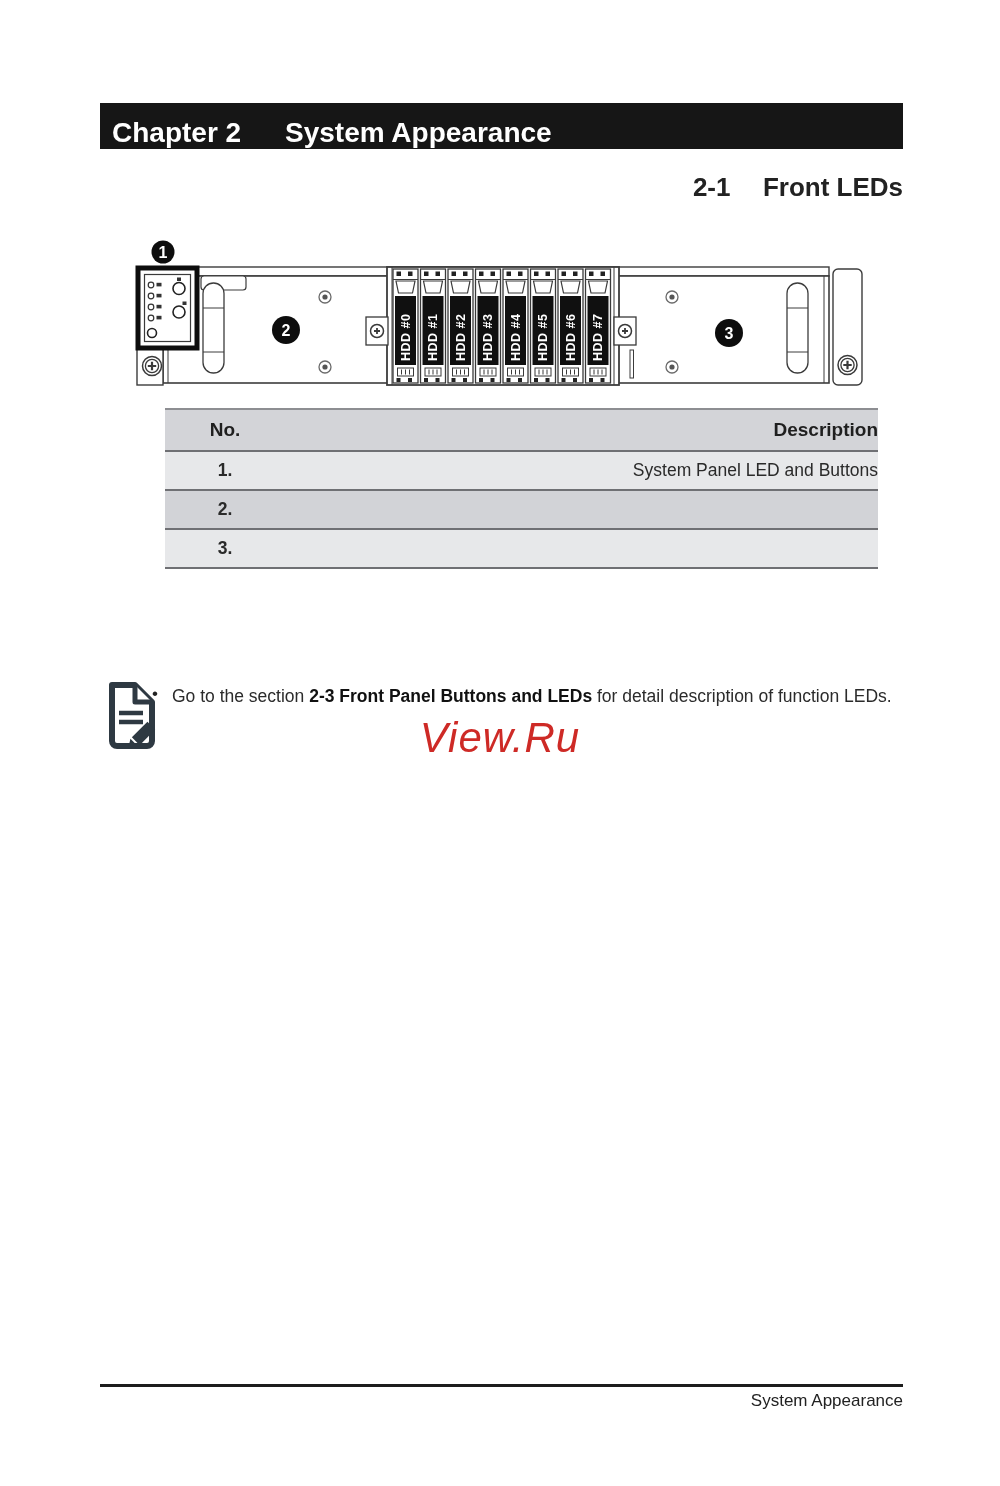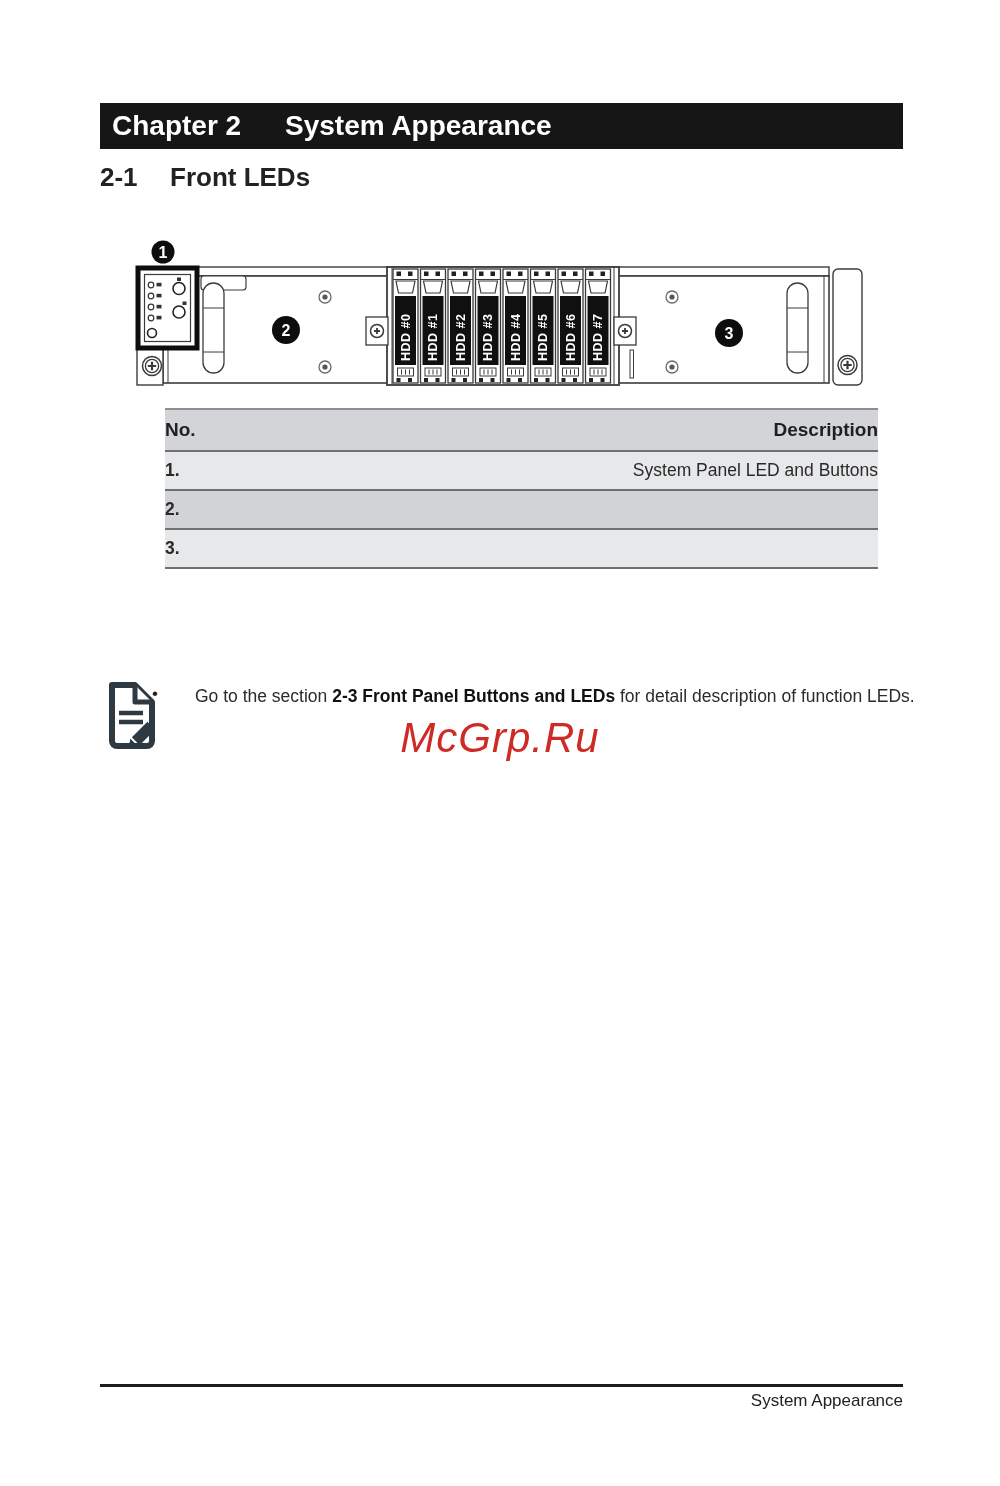--- a/index.html
+++ b/index.html
@@ -5,54 +5,54 @@
   * { margin:0; padding:0; box-sizing:border-box; }
   html,body { background:#ffffff; }
   .page {
     position:relative; width:1000px; height:1486px; margin:0 auto;
     background:#ffffff; overflow:hidden;
     font-family:"Liberation Sans", sans-serif; color:#1c1c1c;
   }
   
   .chapter-bar {
     position:absolute; left:100px; top:103px; width:803px; height:46px;
-    background:#161616; color:#ffffff; display:flex; align-items:center;
+    background:#161616; color:#ffffff; display:flex; align-items:flex-end;
     font-weight:bold; font-size:28px;
   }
   .chapter-bar .chap { margin-left:12px; width:173px; }
   
   .section-heading {
-    position:absolute; left:100px; top:162px; width:803px;
-    font-weight:bold; font-size:26px; color:#222; display:flex;
+    position:absolute; left:100px; top:172px; width:803px;
+    font-weight:bold; font-size:26px; color:#222; display:flex;justify-content:flex-end;
   }
   .section-heading .num { width:70px; }
   
   .diagram { position:absolute; left:135px; top:240px; width:730px; height:152px; }
   .hddlabel { font:bold 12.5px "Liberation Sans", sans-serif; fill:#ffffff; letter-spacing:0.5px; }
   .callout-text { font:bold 16px "Liberation Sans", sans-serif; fill:#ffffff; text-anchor:middle; }
   
   .spec-table {
     position:absolute; left:165px; top:408px; width:713px;
     border-top:2px solid #8d8e92; border-bottom:2px solid #6f7074;
     font-size:17.5px; color:#2a2a2a;
   }
   .trow { display:flex; height:39px; align-items:center; }
   .trow + .trow { border-top:2px solid #6f7074; }
   .trow.head { height:40px; background:#d3d4d8; font-weight:bold; font-size:19px; color:#1f1f1f; }
   .trow.light { background:#e7e8ea; }
   .trow.dark  { background:#d2d3d7; }
-  .cell-no { width:120px; text-align:left; font-weight:bold; }
+  .cell-no { width:120px; text-align:center; font-weight:bold; }
   .trow.head .cell-no { font-weight:bold; }
   .cell-desc { flex:1; text-align:right; }
   
   .note-icon { position:absolute; left:102px; top:681px; width:56px; height:76px; }
   .note-bullet { position:absolute; left:152px; top:684px; font-size:17px; color:#222; }
   .note-text {
     position:absolute; left:172px; top:681px; width:735px;
-    font-size:17.5px; line-height:30px; color:#2b2b2b; text-align:justify;margin-left:23px;
+    font-size:17.5px; line-height:30px; color:#2b2b2b; text-align:justify;
   }
   .note-text b { color:#111; }
   
   .watermark {
     position:absolute; left:0; top:714px; width:1000px; text-align:center;
     font-size:42px; font-style:italic; letter-spacing:1px; color:#ce2a26;
   }
   
   .footer-rule { position:absolute; left:100px; top:1384px; width:803px; height:3px; background:#1d1d1d; }
   .footer-page { position:absolute; left:0; top:1391px; width:1000px; text-align:center; font-size:17px; color:#222; }
@@ -214,18 +214,18 @@
     <line x1="17" y1="32" x2="41" y2="32" stroke="#2e3942" stroke-width="4.5"></line>
     <line x1="17" y1="41" x2="41" y2="41" stroke="#2e3942" stroke-width="4.5"></line>
     <g transform="rotate(45 38 56)">
       <rect x="32.5" y="40" width="11" height="22" fill="#2e3942"></rect>
       <polygon points="32.5,64 43.5,64 38,73" fill="#2e3942"></polygon>
     </g>
   </svg>
   <span class="note-bullet">•</span>
   <p class="note-text"><span>Go to the section </span><b>2-3 Front Panel Buttons and LEDs</b><span> for detail description of function LEDs.</span></p>
 
-  <div class="watermark" style="color: rgb(206, 42, 38);">McGrp.Ru</div>
+  <div class="watermark" style="color: rgb(206, 42, 38);">View.Ru</div>
 
   <div class="footer-rule"></div>
   <div class="footer-right">System Appearance</div>
 
 </div>
 
 </body></html>

